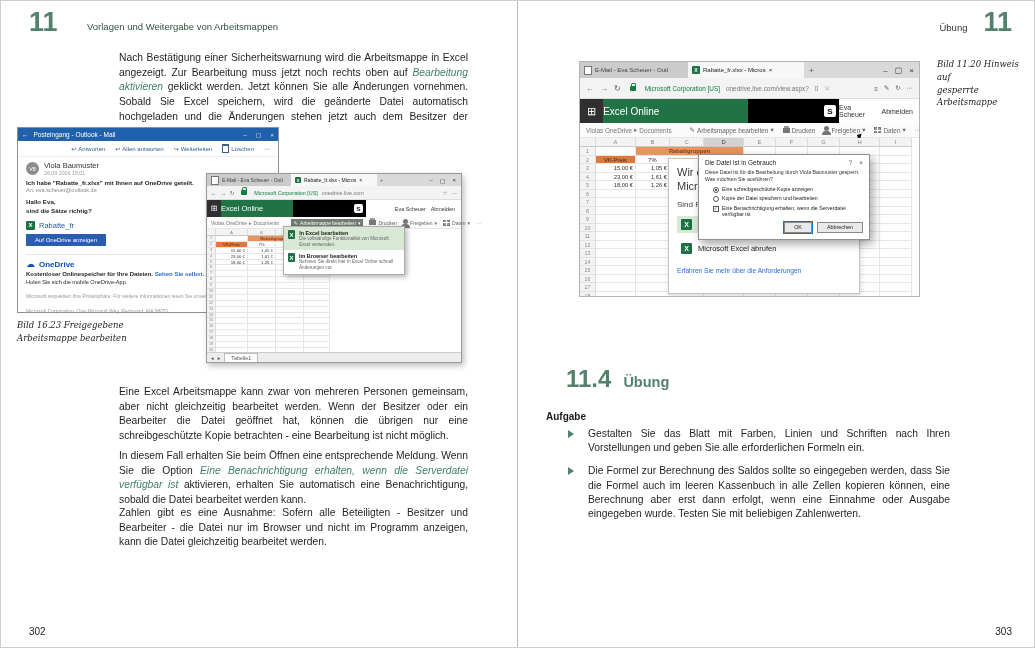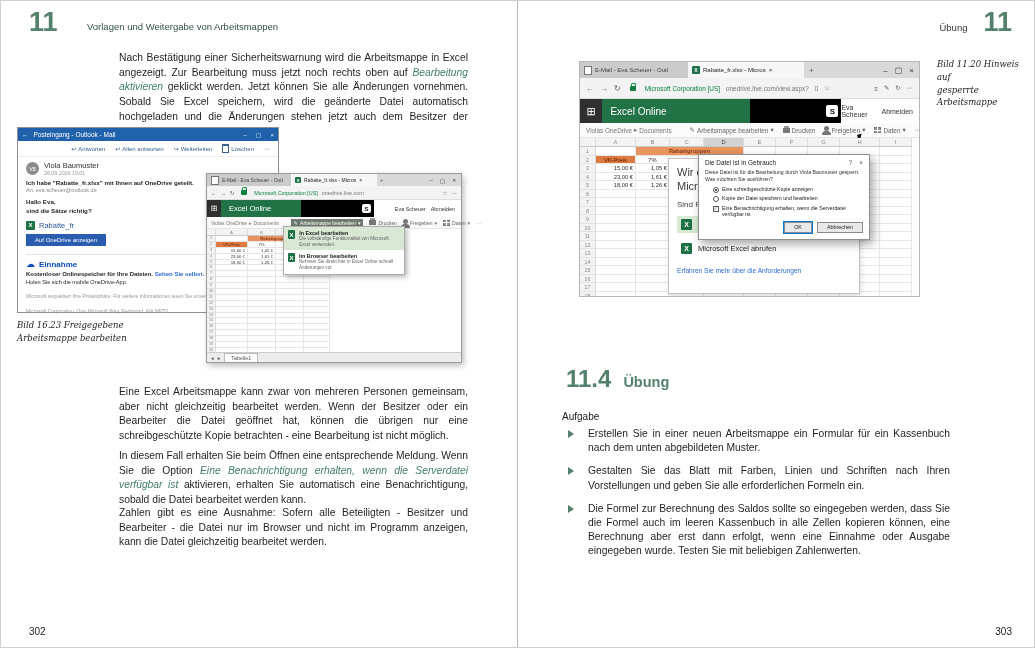--- a/index.html
+++ b/index.html
@@ -19,21 +19,21 @@
   .grn{color:#3f7e63;font-style:italic;}
   .caption{position:absolute;font-family:"DejaVu Serif",serif;font-style:italic;font-size:8.5px;line-height:1.5;color:#222;}
   .cap-right{left:936px;top:57px;width:92px;}
   .pagenum{position:absolute;bottom:10px;font-size:10px;color:#222;}
   .pn-l{left:28px;} .pn-r{right:22px;}
 
   
   .sec-head{position:absolute;left:565px;top:364px;display:flex;align-items:baseline;gap:12px;}
   .sec-num{font-size:24px;font-weight:bold;color:#53816c;}
   .sec-title{font-size:14.5px;font-weight:bold;color:#53816c;}
-  .subhead{position:absolute;left:561px;top:410px;font-size:10px;font-weight:normal;color:#1a1a1a;}
+  .subhead{position:absolute;left:545px;top:410px;font-size:10px;font-weight:bold;color:#1a1a1a;}
   .bullets{position:absolute;left:567px;top:426px;width:382px;}
   .bullet{display:flex;gap:14px;margin-bottom:9px;}
   .b-mark{flex:0 0 auto;width:0;height:0;margin-top:3px;
           border-left:6px solid #53816c;border-top:4px solid transparent;border-bottom:4px solid transparent;}
   .b-text{font-size:10.3px;line-height:1.38;text-align:justify;}
 
   
   .fig-left{position:absolute;left:16px;top:126px;width:446px;height:236px;}
   .win{position:absolute;background:#fff;box-sizing:border-box;}
 
@@ -79,21 +79,21 @@
   .tab .doc{width:6px;height:7px;border:1px solid #777;background:#fff;}
   .winctl{margin-left:auto;display:flex;gap:7px;align-items:center;color:#333;padding-right:5px;}
   .addr{display:flex;align-items:center;background:#f3f3f3;border-bottom:1px solid #ddd;color:#555;}
   .lock{width:6px;height:5px;background:#0b8043;border-radius:1px;position:relative;margin:0 3px;}
   .lock:before{content:"";position:absolute;top:-3px;left:1px;width:3px;height:3px;
                border:1px solid #0b8043;border-bottom:0;border-radius:2px 2px 0 0;}
   .site{color:#0b8043;}
   .url{color:#777;}
   .xo-head{display:flex;align-items:stretch;background:#fff;}
   .xo-grid{background:#2f2f2f;color:#fff;display:flex;align-items:center;justify-content:center;}
-  .xo-green{background:#217346;color:#fff;display:flex;align-items:center;padding-left:8px;}
+  .xo-green{background:#217346;color:#fff;display:flex;align-items:center;}
   .xo-black{background:#000;flex:0 0 auto;display:flex;align-items:center;justify-content:flex-end;padding-right:3px;}
   .skype{background:#fff;color:#111;border-radius:2px;font-weight:bold;display:flex;align-items:center;justify-content:center;}
   .xo-user{display:flex;align-items:center;gap:5px;margin-left:auto;padding-right:6px;color:#333;}
   .menubar{display:flex;align-items:center;background:#fbfbfb;border-bottom:1px solid #e6e6e6;color:#666;}
   .mi{display:flex;align-items:center;gap:2px;white-space:nowrap;}
   .crumb{color:#777;}
 
   
   .i-print{width:7px;height:5px;background:#777;position:relative;}
   .i-print:before{content:"";position:absolute;top:-2px;left:1px;width:5px;height:2px;background:#999;}
@@ -243,21 +243,21 @@
         <div class="greet">Hallo Eva,</div>
         <div class="greet">sind die Sätze richtig?</div>
         <div class="attach">
           <span class="xl-ic">X</span>
           <span class="attach-name">Rabatte_fr</span>
         </div>
         <div class="od-btn">Auf OneDrive anzeigen</div>
         <hr class="ol-hr">
         <div class="od-row">
           <span class="cloud">☁</span>
-          <span class="od-name">Einnahme</span>
+          <span class="od-name">OneDrive</span>
         </div>
         <div class="od-l1"><span>Kostenloser Onlinespeicher für Ihre Dateien.</span> <span class="lnk">Sehen Sie selbst.</span></div>
         <div class="od-l2">Holen Sie sich die mobile OneDrive-App.</div>
         <div class="legal"><span>Microsoft respektiert Ihre Privatsphäre. Für weitere Informationen lesen Sie unsere </span><span class="lnk2">Datenschutz</span></div>
         <div class="legal2">Microsoft Corporation, One Microsoft Way, Redmond, WA 98052</div>
       </div>
     </div>
 
     <div class="win xmini">
       <div class="tabbar">
@@ -861,24 +861,20 @@
 
   <div class="sec-head">
     <span class="sec-num">11.4</span>
     <span class="sec-title">Übung</span>
   </div>
   <div class="subhead">Aufgabe</div>
 
   <div class="bullets">
     <div class="bullet">
         <span class="b-mark"></span>
-        <span class="b-text">Erstellen Sie in einer neuen Arbeitsmappe ein Formular für ein Kassenbuch nach dem unten abgebildeten Muster.</span>
-      </div>
-    <div class="bullet">
-        <span class="b-mark"></span>
         <span class="b-text">Gestalten Sie das Blatt mit Farben, Linien und Schriften nach Ihren Vorstellungen und geben Sie alle erforderlichen Formeln ein.</span>
       </div>
     <div class="bullet">
         <span class="b-mark"></span>
         <span class="b-text">Die Formel zur Berechnung des Saldos sollte so eingegeben werden, dass Sie die Formel auch im leeren Kassenbuch in alle Zellen kopieren können, eine Berechnung aber erst dann erfolgt, wenn eine Einnahme oder Ausgabe eingegeben wurde. Testen Sie mit beliebigen Zahlenwerten.</span>
       </div>
   </div>
 
   <div class="pagenum pn-r">303</div>
 </div>

